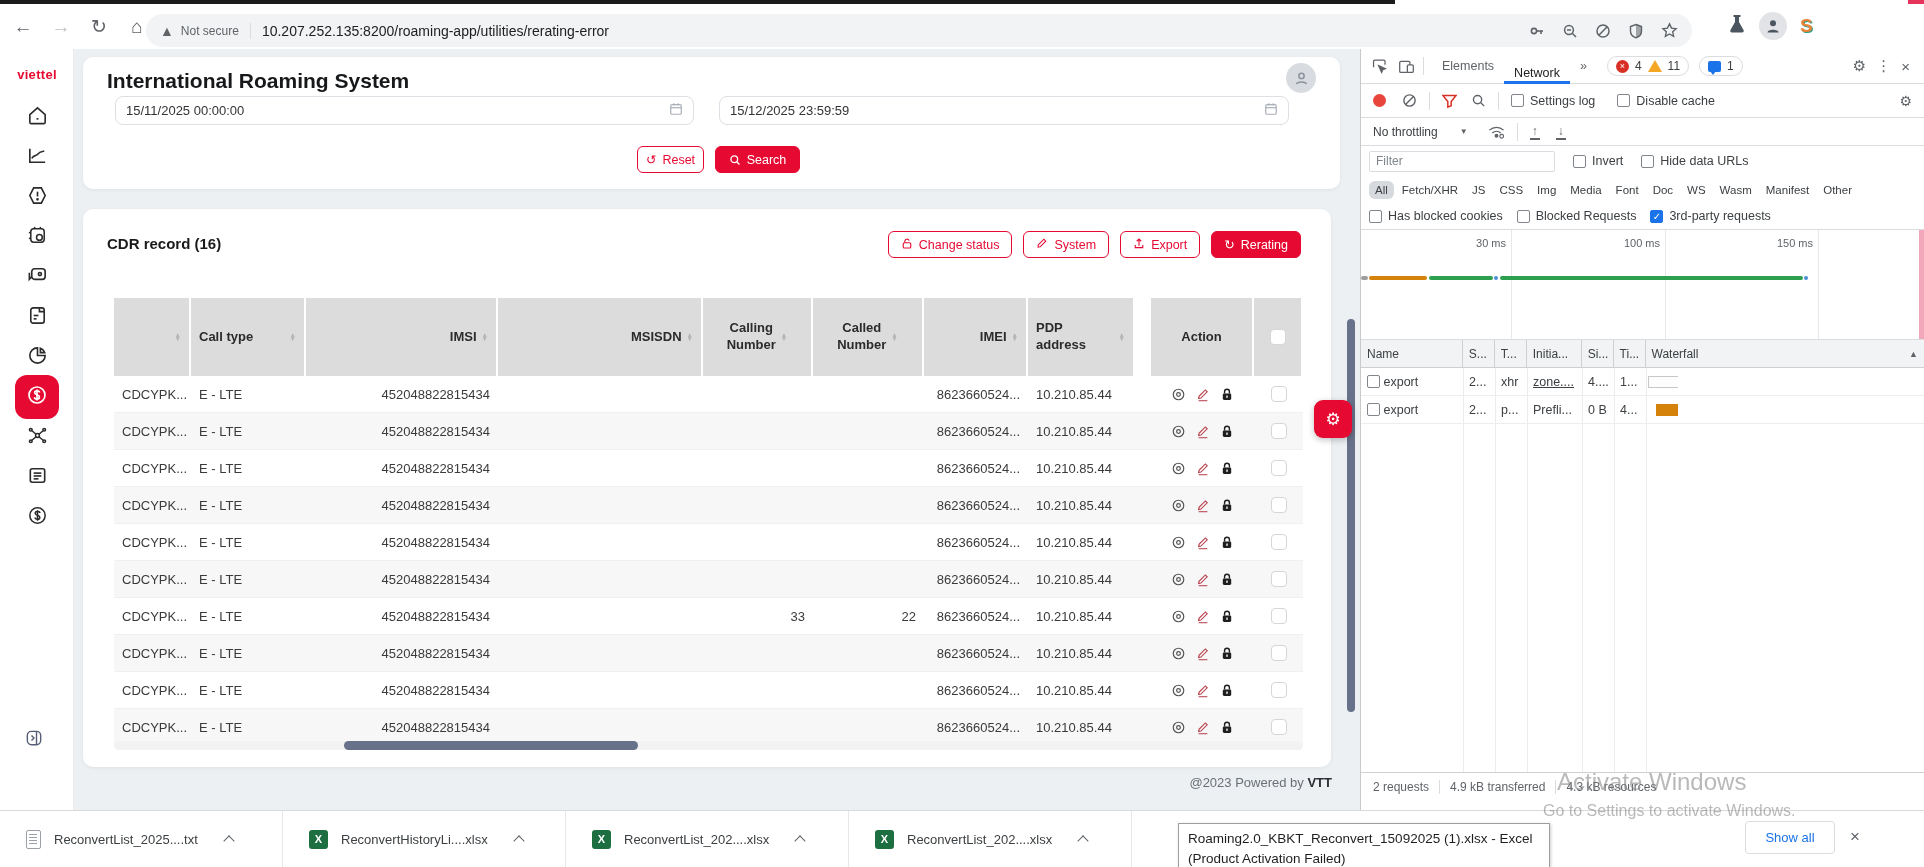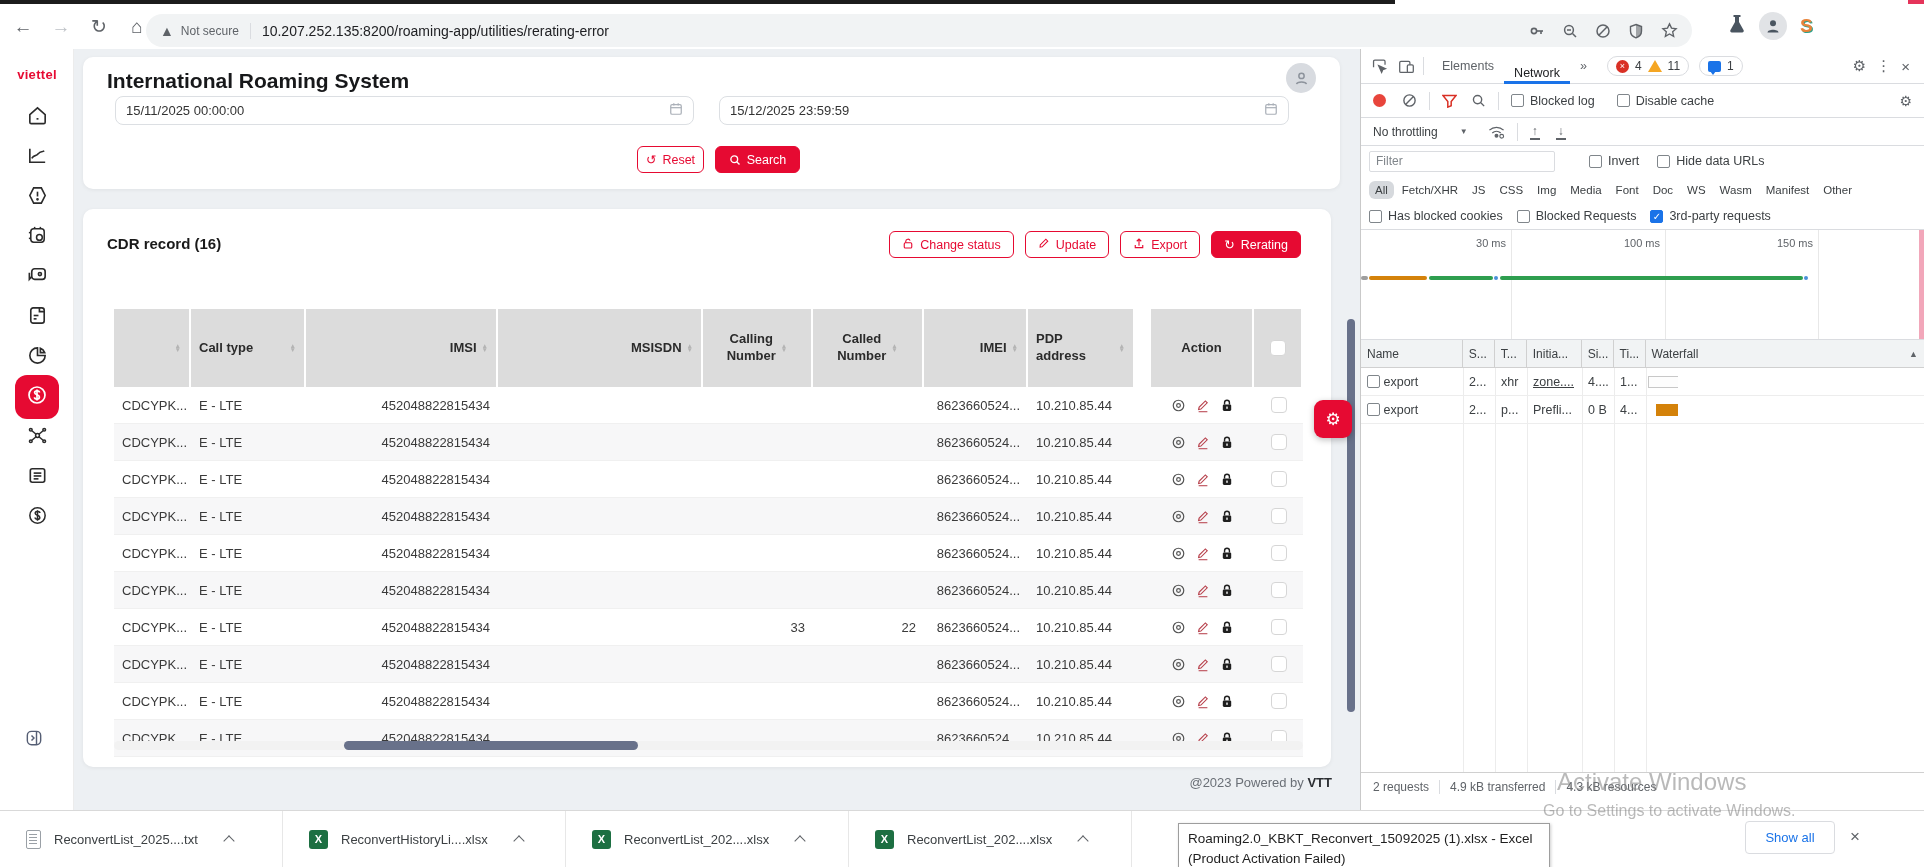--- a/index.html
+++ b/index.html
@@ -49,21 +49,21 @@
   .btn-outline{border:1px solid #e60a32;color:#e60a32;background:#fff;}
   .btn-fill{background:#e60a32;color:#fff;border:1px solid #e60a32;}
   .reset-btn{position:absolute;left:554px;top:89px;width:67px;height:27px;}
   .search-btn{position:absolute;left:632px;top:89px;width:85px;height:27px;}
 
   .card2{left:9px;top:160px;width:1248px;height:558px;}
   .cdr-title{position:absolute;left:24px;top:26px;font-size:15px;font-weight:bold;color:#1a1a1a;}
   .cdr-actions{position:absolute;right:30px;top:22px;display:flex;gap:11px;}
   .cdr-actions .btn{height:27px;padding:0 12px;}
 
-  .cdr-table{position:absolute;left:31px;top:100px;width:1189px;}
+  .cdr-table{position:absolute;left:31px;top:89px;width:1189px;}
   .tgrid{display:grid;grid-template-columns:77px 115px 192px 205px 110px 111px 104px 107px 16px 103px 49px;}
   .thead .th{background:#dcdcdc;border-right:2px solid #fff;font-size:13px;font-weight:bold;color:#2b2b2b;height:78px;display:flex;align-items:center;padding:0 8px;line-height:1.3;}
   .thead .th.spacer{background:transparent;border-right:none;}
   .thead .th.r{justify-content:flex-end;text-align:right;}
   .thead .th.c{justify-content:center;text-align:center;}
   .sort{display:inline-flex;flex-direction:column;line-height:4px;font-size:6.5px;color:#b4b4b4;margin-left:5px;}
   .trow{display:grid;grid-template-columns:77px 115px 192px 205px 110px 111px 104px 107px 16px 103px 49px;height:37px;border-bottom:1px solid #f0f0f0;background:#fff;}
   .trow:nth-child(even){background:#f7f7f8;}
   .td{font-size:13px;color:#3a3a3a;display:flex;align-items:center;padding:0 8px;overflow:hidden;white-space:nowrap;}
   .td.r{justify-content:flex-end;}
@@ -350,21 +350,21 @@
             <span><svg width="12" height="13" viewBox="0 0 16 16">
                 <rect x="3" y="7" width="10" height="7" rx="1.5" fill="none" stroke="#e60a32" stroke-width="1.5"></rect>
                 <path d="M5 7 V5 a3 3 0 0 1 5.8 -.8" fill="none" stroke="#e60a32" stroke-width="1.5"></path>
               </svg></span>
             <span>Change status</span>
           </button>
         <button class="btn btn-outline">
             <span><svg width="12" height="12" viewBox="0 0 16 16">
                 <path d="M3 10.5 L10.5 3 L13 5.5 L5.5 13 L2.8 13.6 Z" fill="none" stroke="#e60a32" stroke-width="1.4"></path>
               </svg></span>
-            <span>Update</span>
+            <span>System</span>
           </button>
         <button class="btn btn-outline">
             <span><svg width="12" height="13" viewBox="0 0 16 16">
                 <path d="M8 11 V2 M5 5 L8 2 L11 5" fill="none" stroke="#e60a32" stroke-width="1.5"></path>
                 <path d="M3 10 V13.5 H13 V10" fill="none" stroke="#e60a32" stroke-width="1.5"></path>
               </svg></span>
             <span>Export</span>
           </button>
         <button class="btn btn-fill">
             <span>↻</span>
@@ -852,21 +852,21 @@
         </span>
       <span class="dt-icon" style="margin-left:14px;">
           <svg width="15" height="15" viewBox="0 0 16 16">
             <circle cx="7" cy="7" r="4.4" fill="none" stroke="#5f6368" stroke-width="1.5"></circle>
             <line x1="10.5" y1="10.5" x2="14" y2="14" stroke="#5f6368" stroke-width="1.5"></line>
           </svg>
         </span>
       <span class="dt-sep" style="margin:0 12px;"></span>
       <label class="dt-chk">
           <span class="chkbox"></span>
-          <span>Blocked log</span>
+          <span>Settings log</span>
         </label>
       <label class="dt-chk" style="margin-left:22px;">
           <span class="chkbox"></span>
           <span>Disable cache</span>
         </label>
       <span class="dt-icon" style="margin-left:auto;margin-right:12px;font-size:14px;">⚙</span>
     </div>
 
     <div class="dt-row dt-throttle">
       <span>No throttling</span>
@@ -879,21 +879,21 @@
             <circle cx="14.5" cy="11.5" r="2" fill="#fff" stroke-width="1.2"></circle>
           </svg>
         </span>
       <span class="dt-sep" style="margin:0 12px;"></span>
       <span class="dt-icon" style="border-bottom:2px solid #5f6368;padding:0 2px;">↑</span>
       <span class="dt-icon" style="margin-left:16px;border-bottom:2px solid #5f6368;padding:0 2px;">↓</span>
     </div>
 
     <div class="dt-row dt-filterrow" style="border-bottom:none;">
       <input class="filter-input" placeholder="Filter" style="">
-      <label class="dt-chk" style="margin-left:34px;">
+      <label class="dt-chk" style="margin-left:18px;">
           <span class="chkbox"></span>
           <span>Invert</span>
         </label>
       <label class="dt-chk" style="margin-left:18px;">
           <span class="chkbox"></span>
           <span>Hide data URLs</span>
         </label>
     </div>
 
     <div class="dt-row dt-chips" id="chips-row" style="border-bottom:none;">

